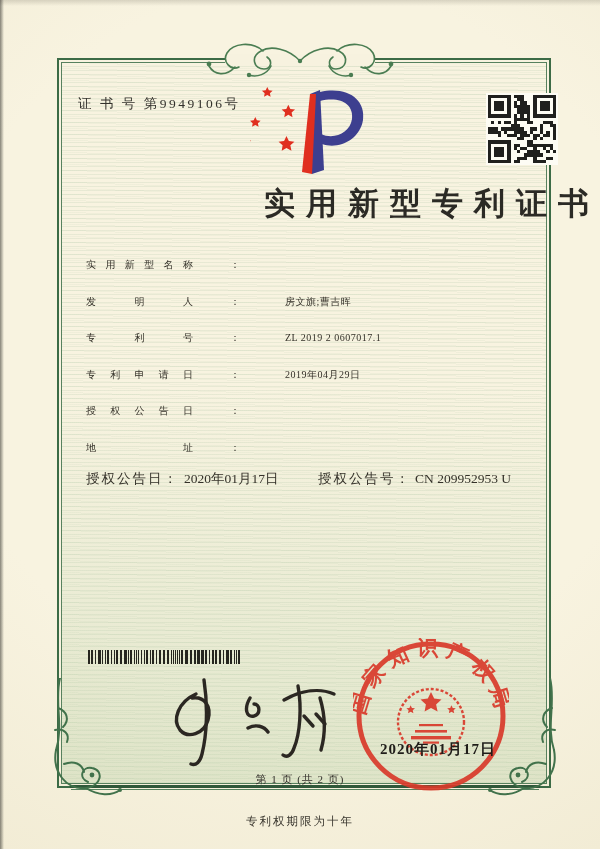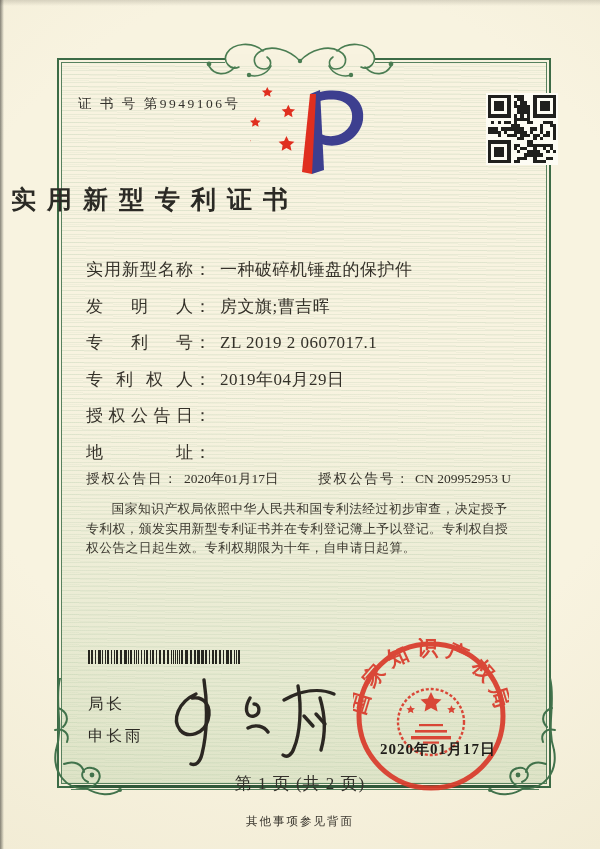--- a/index.html
+++ b/index.html
@@ -32,44 +32,44 @@
     position:absolute;left:70px;top:785px;width:470px;height:3px;
     background:#30583a;box-shadow:0 3px 0 -1px #57815e;
   }
   .cert-no{
     position:absolute;left:78px;top:95px;
     font-size:13.5px;color:#33312c;letter-spacing:2.5px;
   }
   .logo{position:absolute;left:250px;top:84px;width:124px;height:96px;}
   .qr{position:absolute;left:486px;top:93px;width:72px;height:72px;background:#fdfcf4;padding:2px;box-sizing:border-box;}
   .title{
-    position:absolute;left:0;top:183px;width:600px;text-align:left;
-    font-size:25px;font-weight:700;color:#2b2a25;letter-spacing:11px;text-indent:11px;
+    position:absolute;left:0;top:183px;width:600px;text-align:right;
+    font-size:31px;font-weight:700;color:#2b2a25;letter-spacing:11px;text-indent:11px;
   }
   .fields{position:absolute;left:86px;top:258px;width:440px;}
-  .field-row{display:flex;align-items:baseline;height:36.5px;font-size:17px;color:#343129;}
+  .field-row{display:flex;align-items:baseline;height:36.5px;font-size:10px;color:#343129;gap:36px;}
   .field-label{display:inline-block;width:108px;text-align:justify;text-align-last:justify;letter-spacing:1px;}
   .field-colon{margin-right:9px;}
   .field-value{letter-spacing:.5px;}
   .grant-row{position:absolute;left:86px;top:470px;width:460px;font-size:13.5px;color:#343129;display:flex;}
   .grant-left{display:flex;align-items:baseline;}
   .grant-right{display:flex;align-items:baseline;position:absolute;left:232px;}
   .grant-label{letter-spacing:2px;}
   .paras{position:absolute;left:86px;top:500px;width:434px;font-size:12.8px;line-height:19.5px;color:#3b382f;}
   .paras p{margin:0;text-indent:2em;letter-spacing:.4px;}
   .barcode{position:absolute;left:88px;top:649px;width:155px;height:16px;}
   .officer{position:absolute;left:88px;top:694px;font-size:15.5px;color:#2c2a24;letter-spacing:3px;}
   .officer div{margin-bottom:11px;}
   .signature{position:absolute;left:158px;top:672px;width:190px;height:100px;}
   .seal{position:absolute;left:353px;top:638px;width:156px;height:156px;opacity:.92;}
   .seal-date{
     position:absolute;left:380px;top:740px;font-size:15px;font-weight:700;
     color:#1f1d19;letter-spacing:1px;
   }
-  .page-footer{position:absolute;left:0;top:772px;width:600px;text-align:center;font-size:17px;color:#33312b;letter-spacing:1px;}
+  .page-footer{position:absolute;left:0;top:772px;width:600px;text-align:center;font-size:11px;color:#33312b;letter-spacing:1px;}
   .back-note{position:absolute;left:0;top:814px;width:600px;text-align:center;font-size:11.5px;color:#3a372f;letter-spacing:2px;}
 </style>
 </head>
 <body>
 
 <div class="paper">
 
   <div class="frame">
     <div class="frame-inner"></div>
   </div>
@@ -371,34 +371,33 @@
       <rect x="16" y="20" width="1" height="1" fill="#20201e"></rect>
       <rect x="17" y="20" width="1" height="1" fill="#20201e"></rect>
     </svg>
 
   <div class="title">实用新型专利证书</div>
 
   <div class="fields">
     <div class="field-row">
       <span class="field-label">实用新型名称</span>
         <span class="field-colon">：</span>
-      <span class="field-value">一种破碎机锤盘的保护件</span>
     </div>
     <div class="field-row">
       <span class="field-label">发明人</span>
         <span class="field-colon">：</span>
       <span class="field-value">房文旗;曹吉晖</span>
     </div>
     <div class="field-row">
       <span class="field-label">专利号</span>
         <span class="field-colon">：</span>
       <span class="field-value">ZL 2019 2 0607017.1</span>
     </div>
     <div class="field-row">
-      <span class="field-label">专利权人</span>
+      <span class="field-label">专利申请日</span>
         <span class="field-colon">：</span>
       <span class="field-value">2019年04月29日</span>
     </div>
     <div class="field-row">
       <span class="field-label">授权公告日</span>
         <span class="field-colon">：</span>
     </div>
     <div class="field-row">
       <span class="field-label">地址</span>
         <span class="field-colon">：</span>
@@ -412,21 +411,20 @@
       <span style="margin-left:7px">2020年01月17日</span>
     </span>
     <span class="grant-right">
       <span class="grant-label">授权公告号</span>
         <span>：</span>
       <span style="margin-left:6px">CN 209952953 U</span>
     </span>
   </div>
 
   <div class="paras">
-    <p>国家知识产权局依照中华人民共和国专利法经过初步审查，决定授予专利权，颁发实用新型专利证书并在专利登记簿上予以登记。专利权自授权公告之日起生效。专利权期限为十年，自申请日起算。</p>
   </div>
 
   <svg class="barcode" id="barcode" viewBox="0 0 155 16" preserveAspectRatio="none" shape-rendering="crispEdges">
       <rect x="0" y="1" width="2" height="14" fill="#26261f"></rect>
       <rect x="3" y="1" width="2" height="14" fill="#26261f"></rect>
       <rect x="7" y="1" width="1" height="14" fill="#26261f"></rect>
       <rect x="10" y="1" width="3" height="14" fill="#26261f"></rect>
       <rect x="14" y="1" width="1" height="14" fill="#26261f"></rect>
       <rect x="17" y="1" width="1" height="14" fill="#26261f"></rect>
       <rect x="19" y="1" width="2" height="14" fill="#26261f"></rect>
@@ -466,24 +464,20 @@
       <rect x="127" y="1" width="2" height="14" fill="#26261f"></rect>
       <rect x="131" y="1" width="2" height="14" fill="#26261f"></rect>
       <rect x="135" y="1" width="1" height="14" fill="#26261f"></rect>
       <rect x="138" y="1" width="3" height="14" fill="#26261f"></rect>
       <rect x="142" y="1" width="2" height="14" fill="#26261f"></rect>
       <rect x="146" y="1" width="1" height="14" fill="#26261f"></rect>
       <rect x="148" y="1" width="1" height="14" fill="#26261f"></rect>
       <rect x="150" y="1" width="2" height="14" fill="#26261f"></rect>
     </svg>
 
-  <div class="officer">
-    <div>局长</div>
-    <div>申长雨</div>
-  </div>
 
   <svg class="signature" viewBox="0 0 190 100">
     <g stroke="#2b2722" stroke-width="3.4" fill="none" stroke-linecap="round" stroke-linejoin="round">
       <path d="M38,22 C20,30 14,48 22,58 C30,67 46,62 50,48 C54,34 46,24 34,26"></path>
       <path d="M46,8 C50,34 49,62 44,82 C42,90 38,94 33,92"></path>
       <path d="M92,26 C86,36 88,46 96,44 C103,42 102,32 96,32"></path>
       <path d="M90,56 C98,52 106,54 110,60"></path>
       <path d="M126,28 C144,18 162,16 176,22"></path>
       <path d="M140,14 C144,36 142,62 136,76 C134,83 129,86 125,83"></path>
       <path d="M162,26 C168,46 167,64 163,78"></path>
@@ -508,15 +502,15 @@
       <rect x="58" y="98" width="40" height="3.4"></rect>
       <rect x="62" y="92" width="32" height="2.6"></rect>
       <rect x="66" y="86" width="24" height="2.2"></rect>
       <rect x="70" y="103.5" width="16" height="2.2"></rect>
     </g>
   </svg>
 
   <div class="seal-date">2020年01月17日</div>
 
   <div class="page-footer">第 1 页 (共 2 页)</div>
-  <div class="back-note">其他事项参见背面</div>
+  <div class="back-note">专利权期限为十年</div>
 
 </div>
 
 </body></html>

